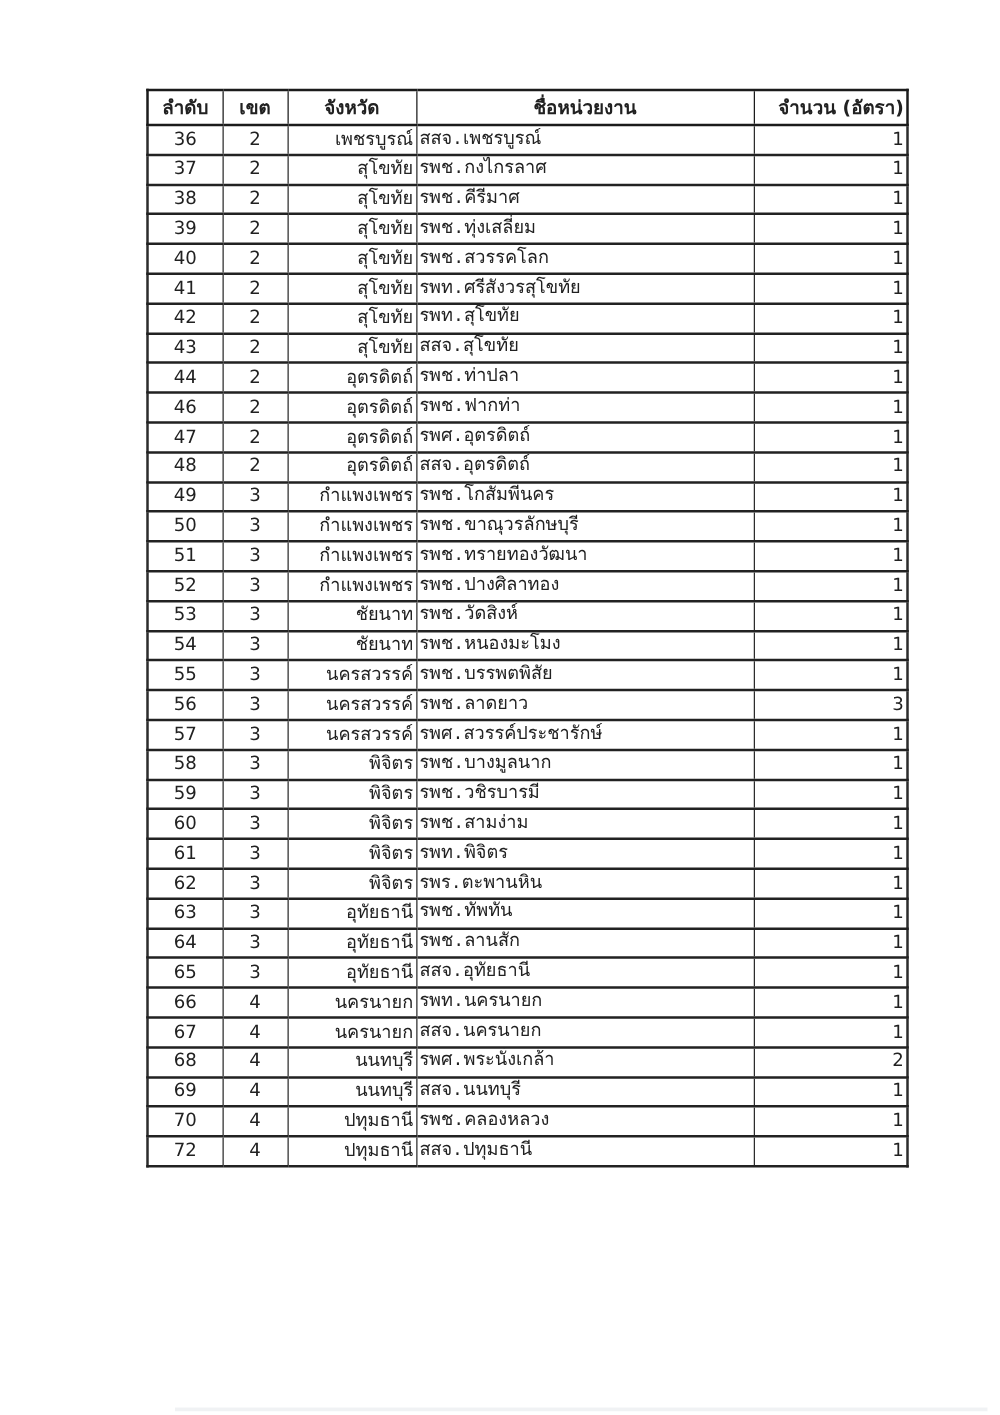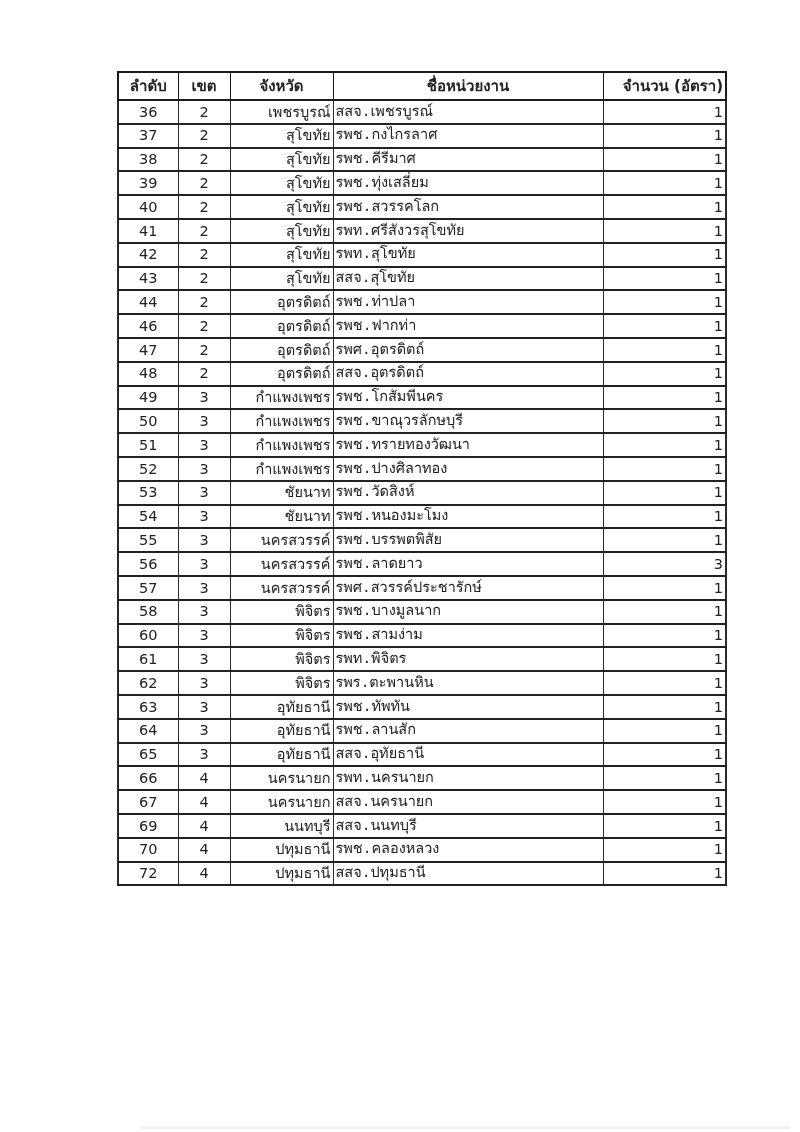--- a/index.html
+++ b/index.html
@@ -245,20 +245,27 @@
             <td class="c4">1</td>
           </tr>
           <tr>
             <td class="c0">58</td>
             <td class="c1">3</td>
             <td class="c2">พิจิตร</td>
             <td class="c3">รพช.บางมูลนาก</td>
             <td class="c4">1</td>
           </tr>
           <tr>
+            <td class="c0">59</td>
+            <td class="c1">3</td>
+            <td class="c2">พิจิตร</td>
+            <td class="c3">รพช.วชิรบารมี</td>
+            <td class="c4">1</td>
+          </tr>
+          <tr>
             <td class="c0">60</td>
             <td class="c1">3</td>
             <td class="c2">พิจิตร</td>
             <td class="c3">รพช.สามง่าม</td>
             <td class="c4">1</td>
           </tr>
           <tr>
             <td class="c0">61</td>
             <td class="c1">3</td>
             <td class="c2">พิจิตร</td>
@@ -299,20 +306,27 @@
             <td class="c2">นครนายก</td>
             <td class="c3">รพท.นครนายก</td>
             <td class="c4">1</td>
           </tr>
           <tr>
             <td class="c0">67</td>
             <td class="c1">4</td>
             <td class="c2">นครนายก</td>
             <td class="c3">สสจ.นครนายก</td>
             <td class="c4">1</td>
+          </tr>
+          <tr>
+            <td class="c0">68</td>
+            <td class="c1">4</td>
+            <td class="c2">นนทบุรี</td>
+            <td class="c3">รพศ.พระนั่งเกล้า</td>
+            <td class="c4">2</td>
           </tr>
           <tr>
             <td class="c0">69</td>
             <td class="c1">4</td>
             <td class="c2">นนทบุรี</td>
             <td class="c3">สสจ.นนทบุรี</td>
             <td class="c4">1</td>
           </tr>
           <tr>
             <td class="c0">70</td>

